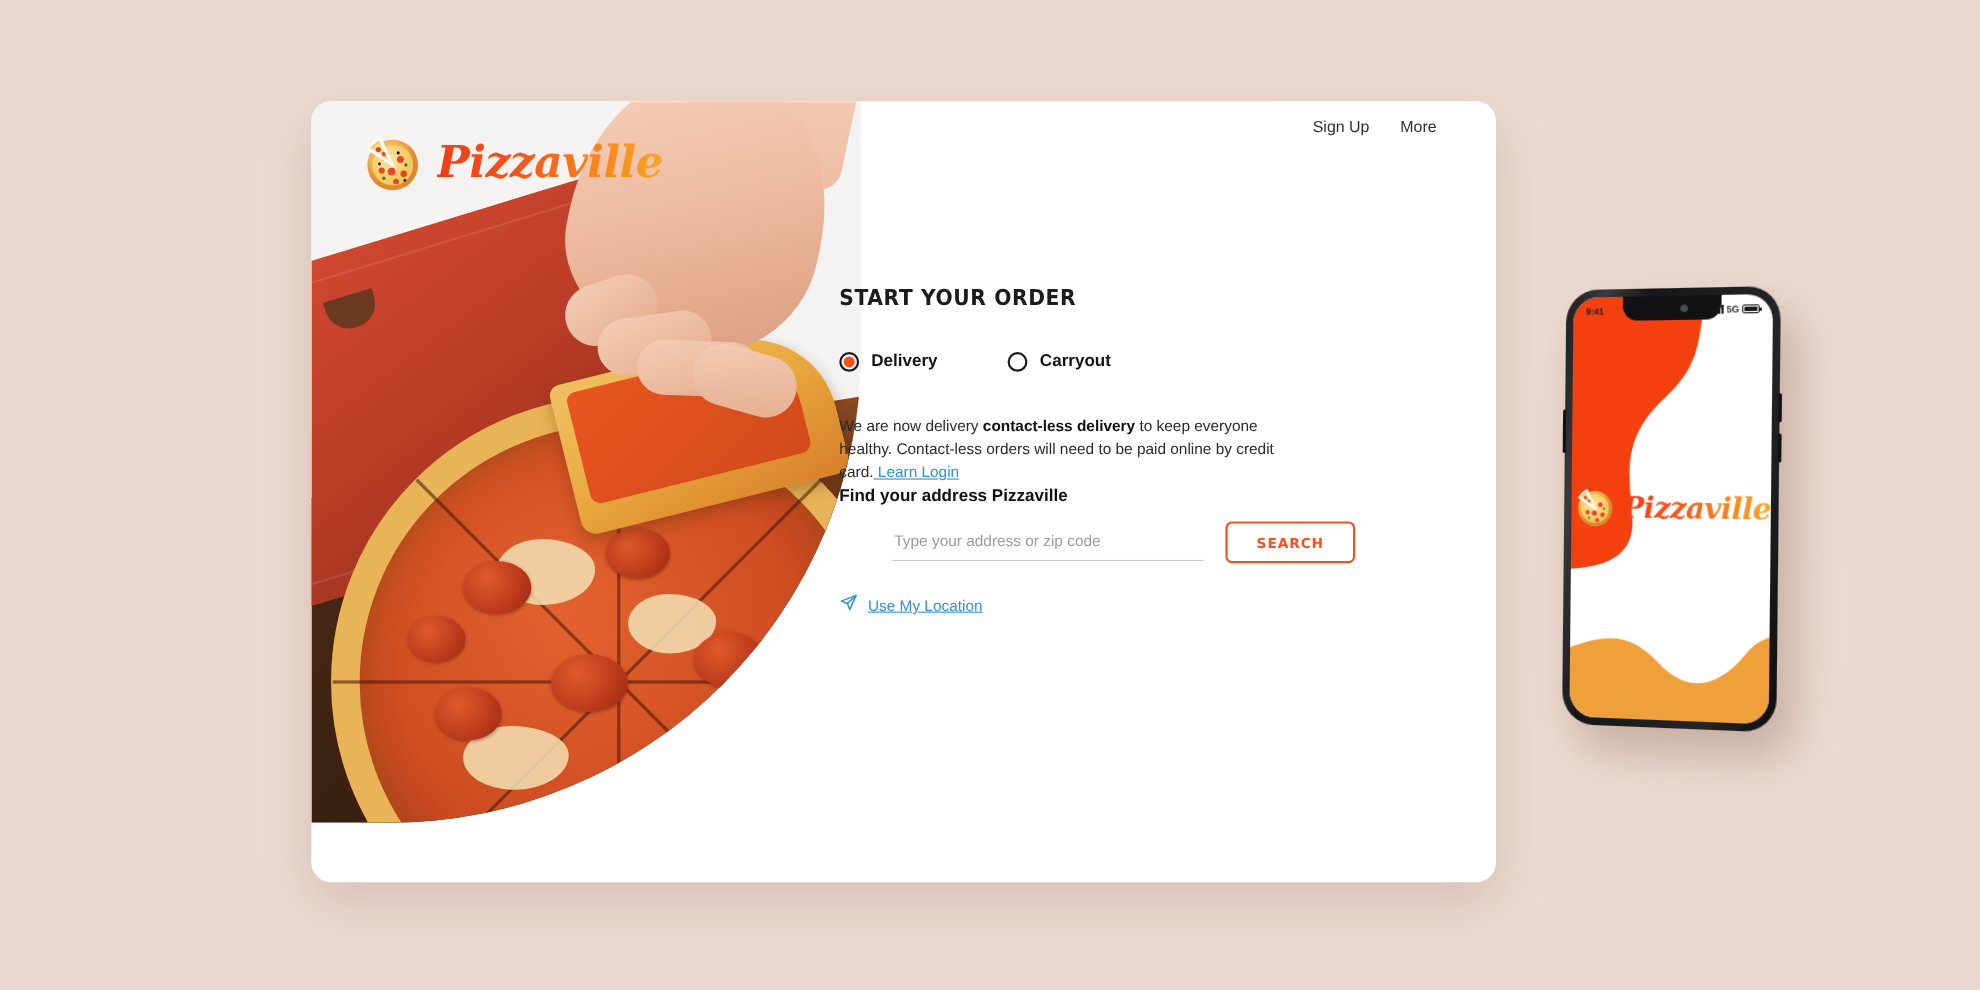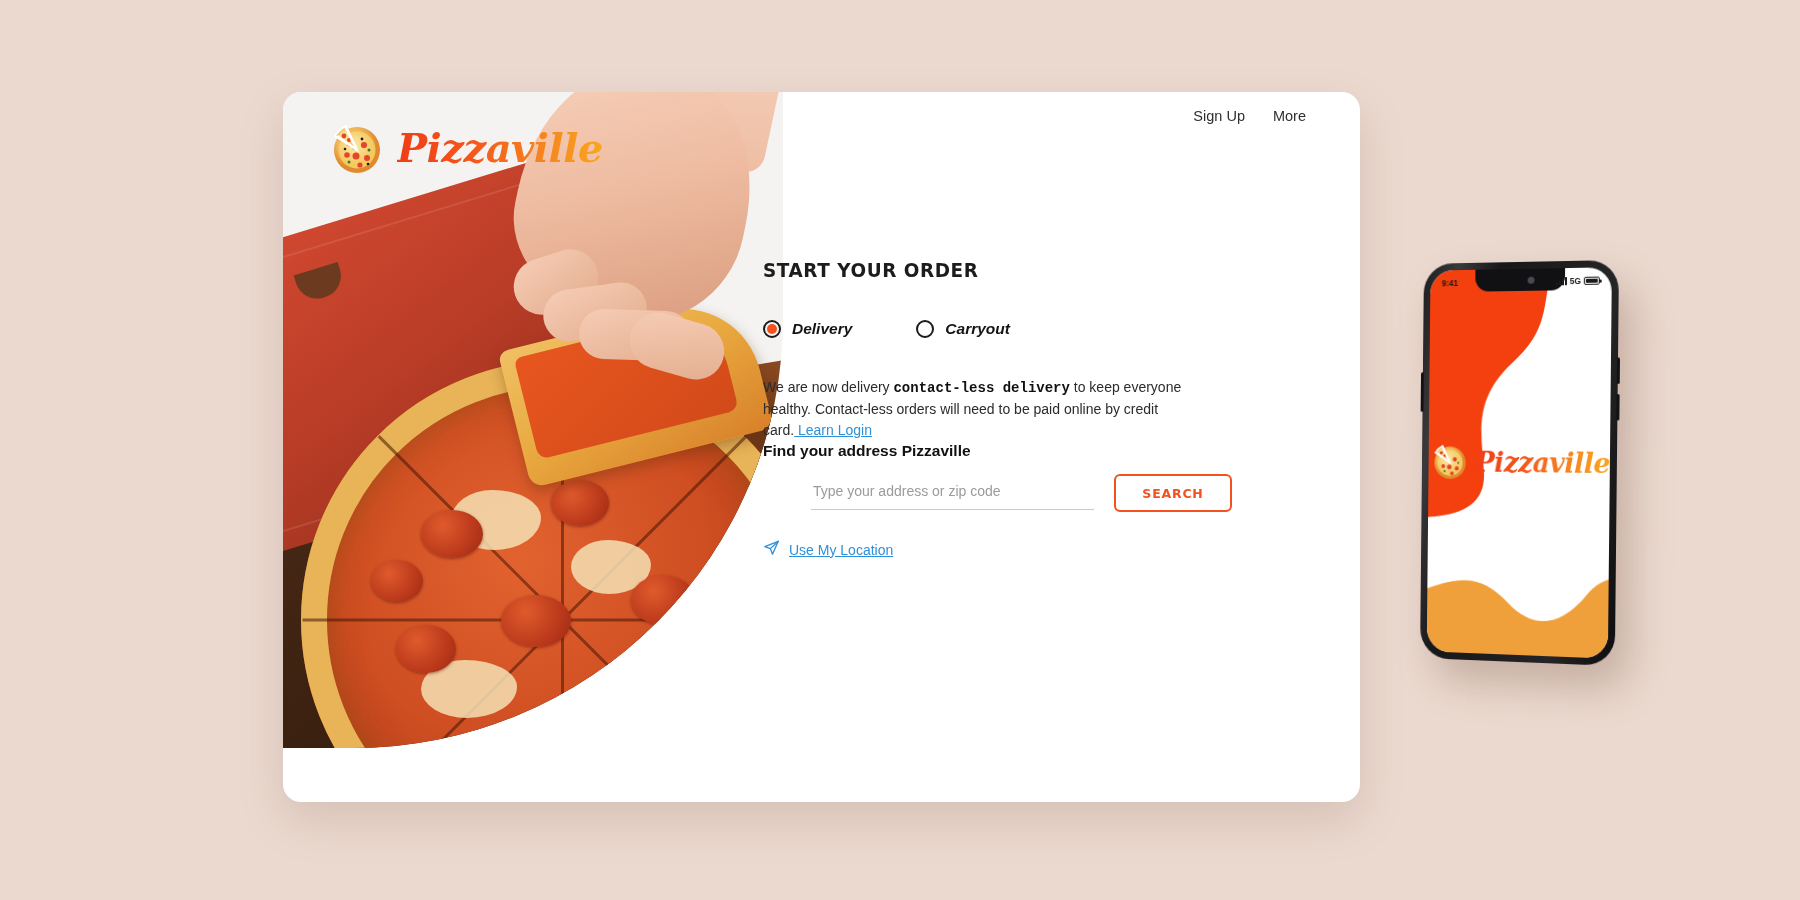--- a/index.html
+++ b/index.html
@@ -239,21 +239,21 @@
     transform-origin: left center;
   }
 
   #order-mode {
     position: absolute;
     left: 0; top: 228px;
     display: flex;
     align-items: center;
     gap: 64px;
   }
-  .radio-option { display: flex; align-items: flex-start; gap: 11px; cursor: pointer; font-style: italic; }
+  .radio-option { display: flex; align-items: flex-start; gap: 11px; cursor: pointer; }
   .radio-dot {
     width: 18px; height: 18px;
     border-radius: 50%;
     border: 2px solid #1b1b1b;
     display: flex; align-items: center; justify-content: center;
     flex: 0 0 auto;
   }
   .radio-dot.checked::after {
     content: "";
     width: 10px; height: 10px;
@@ -263,21 +263,21 @@
   .radio-label { font-size: 15.5px; font-weight: 700; color: #141414; }
 
   #notice {
     position: absolute;
     left: 0; top: 285px;
     width: 430px;
     font-size: 14px;
     line-height: 21px;
     color: #2b2b2b;
   }
-  #notice b { font-weight: 700; color: #111; font-family: Liberation Mono, monospace; }
+  #notice b { font-weight: 700; color: #111; }
   #notice .learn-more {
     color: #2e90d9;
     text-decoration: underline;
     cursor: pointer;
   }
 
   #find-title {
     position: absolute;
     left: 0; top: 350px;
     font-size: 15.5px;

